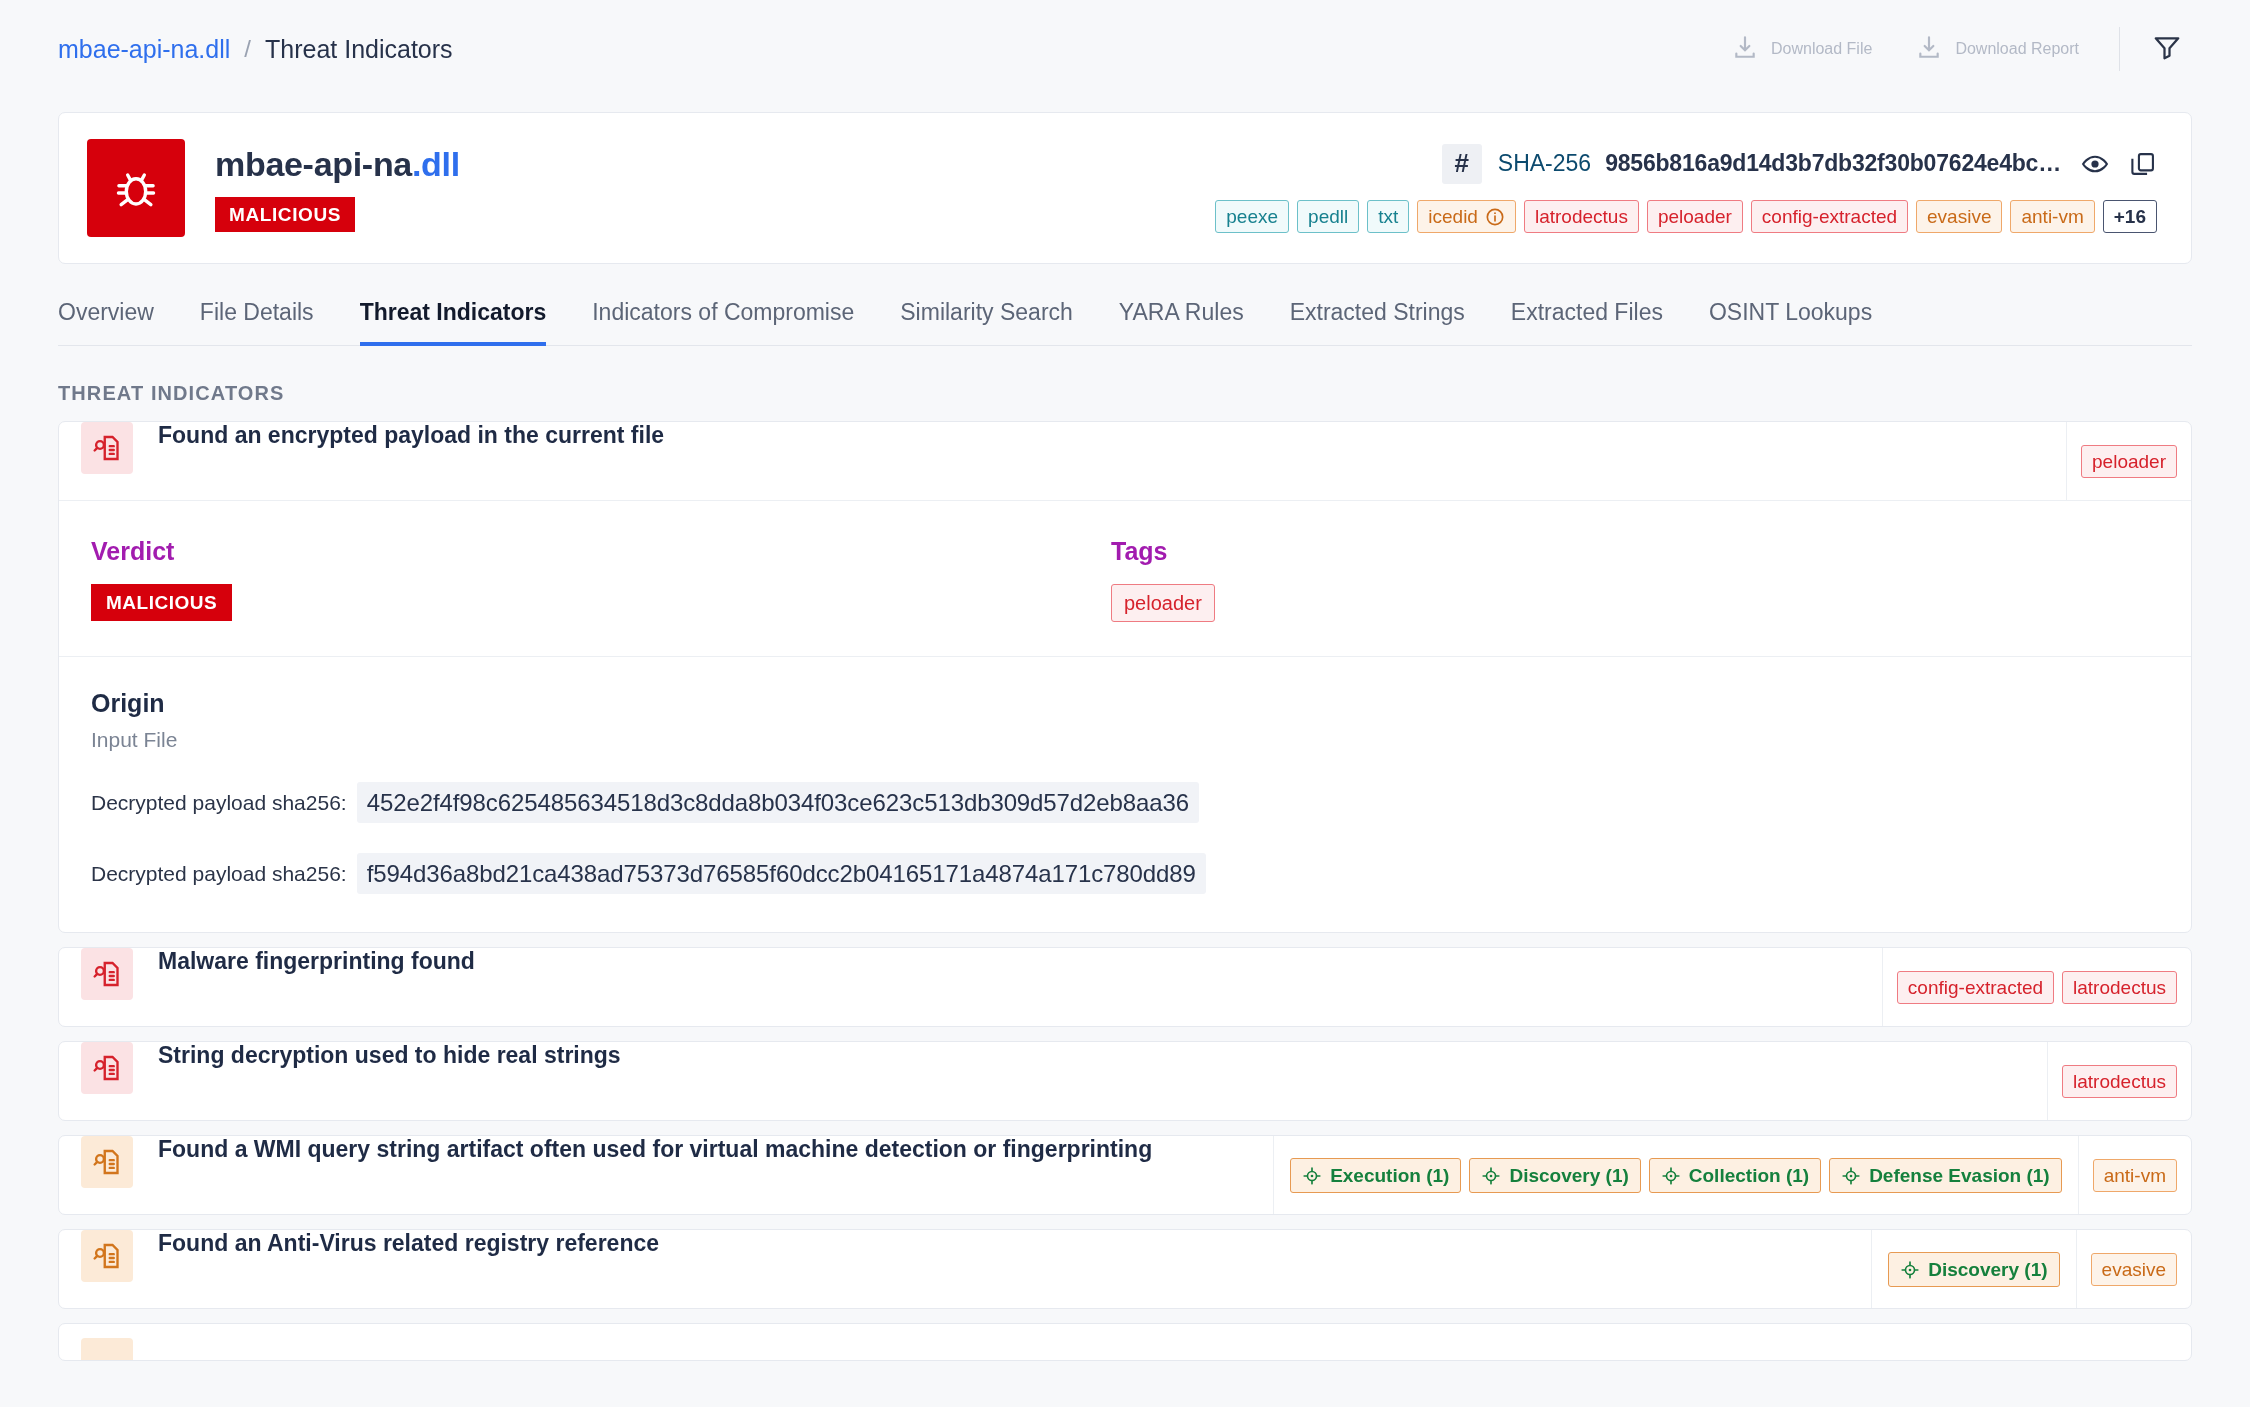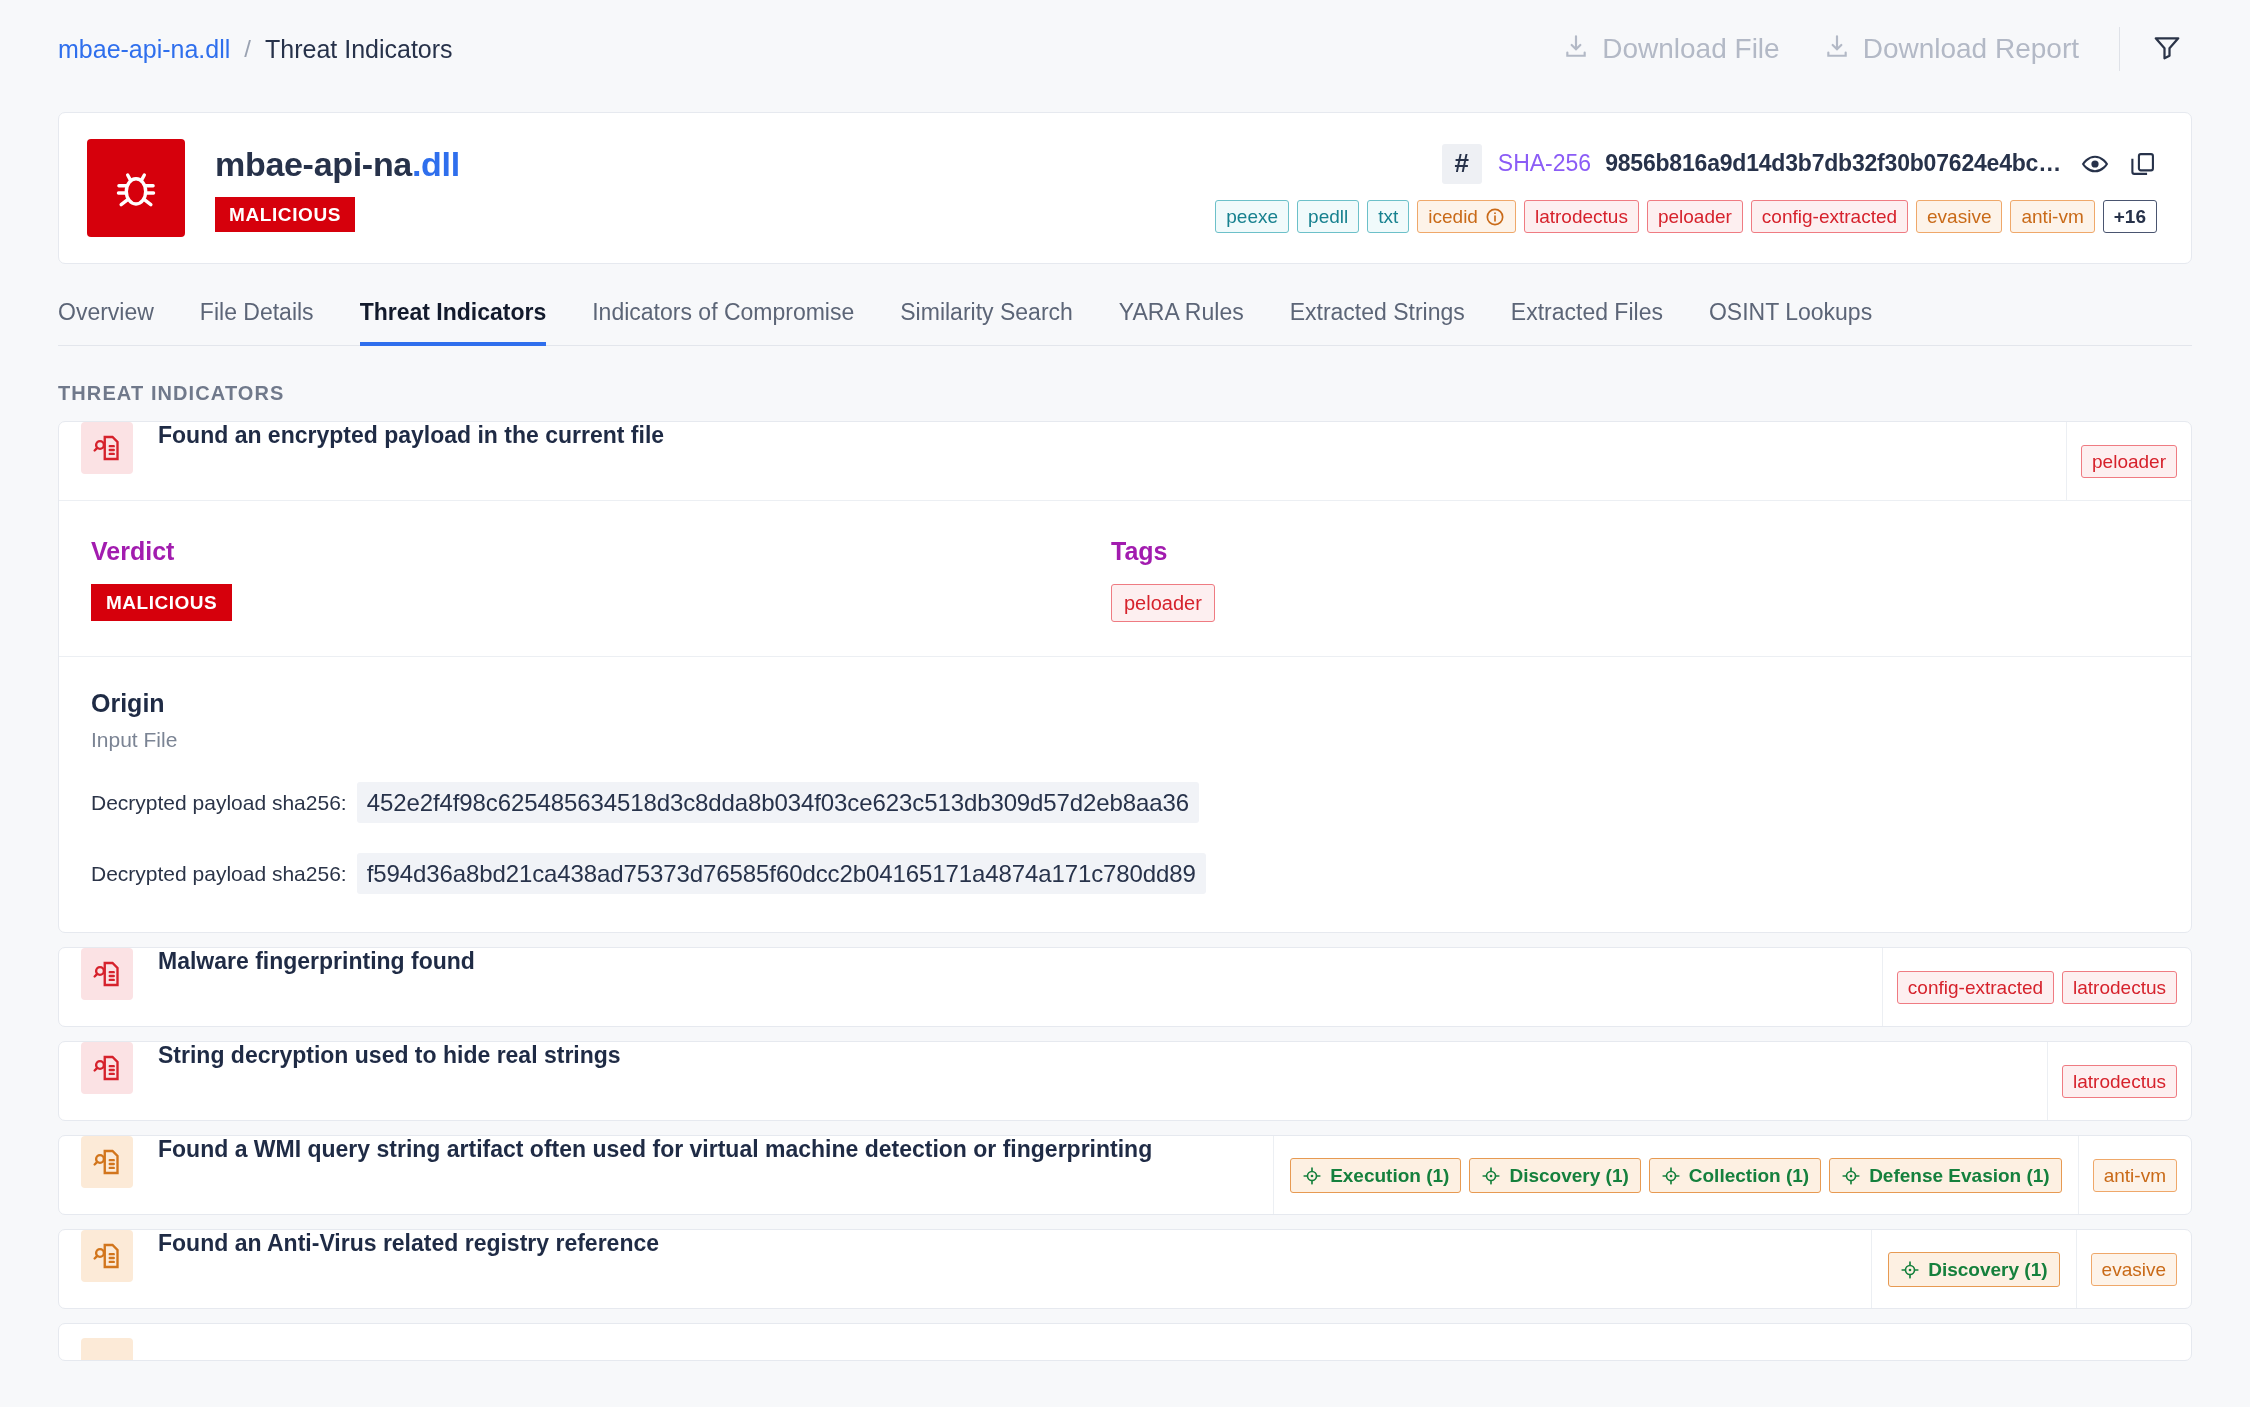--- a/index.html
+++ b/index.html
@@ -19,21 +19,21 @@
     background: #f7f8fa;
   }
   .crumb-link {
     font-size: 25px; color: #2f6fed; cursor: pointer;
   }
   .crumb-sep { font-size: 24px; color: #9aa2b1; margin: 0 14px; }
   .crumb-current { font-size: 25px; color: #27324a; }
   .topbar-right { margin-left: auto; display: flex; align-items: center; gap: 0; }
   .tb-btn {
     display: flex; align-items: center; gap: 13px;
-    color: #b3b9c6; font-size: 28px; cursor: pointer;
+    color: #b3b9c6; font-size: 16px; cursor: pointer;
     padding: 0 22px;
   }
   .tb-sep { width: 1px; height: 44px; background: #dfe2e8; margin: 0 24px 0 18px; }
   .filter-btn { padding: 0 8px; cursor: pointer; display:flex; align-items:center; }
 
   
   .card {
     margin: 14px 58px 0 58px;
     background: #fff;
     border: 1px solid #e6e9ef;
@@ -60,21 +60,21 @@
     padding: 7px 14px 6px 14px;
   }
   .card-right { margin-left: auto; display: flex; flex-direction: column; align-items: flex-end; gap: 16px; }
   .hash-row { display: flex; align-items: center; gap: 0; }
   .hash-badge {
     width: 40px; height: 40px; background: #eef0f4;
     display: flex; align-items: center; justify-content: center;
     font-size: 26px; font-weight: bold; color: #27324a; border-radius: 3px;
     margin-right: 16px;
   }
-  .hash-label { font-size: 23px; color: #8b5cf6; margin-right: 14px; }
+  .hash-label { font-size: 23px; color: #0c4a6e; margin-right: 14px; }
   .hash-value { font-size: 23px; font-weight: bold; color: #27324a; letter-spacing: -0.2px; }
   .hash-act { margin-left: 20px; cursor: pointer; display:flex; align-items:center; }
 
   .tag-row { display: flex; align-items: center; gap: 8px; }
   .tag {
     font-size: 19px; padding: 5px 10px 4px 10px;
     border-radius: 3px; border: 1px solid; white-space: nowrap;
     display: flex; align-items: center; gap: 7px; cursor: pointer;
   }
   .tag.teal { color: #17818f; border-color: #6cc0c9; background: #f0fafb; }

